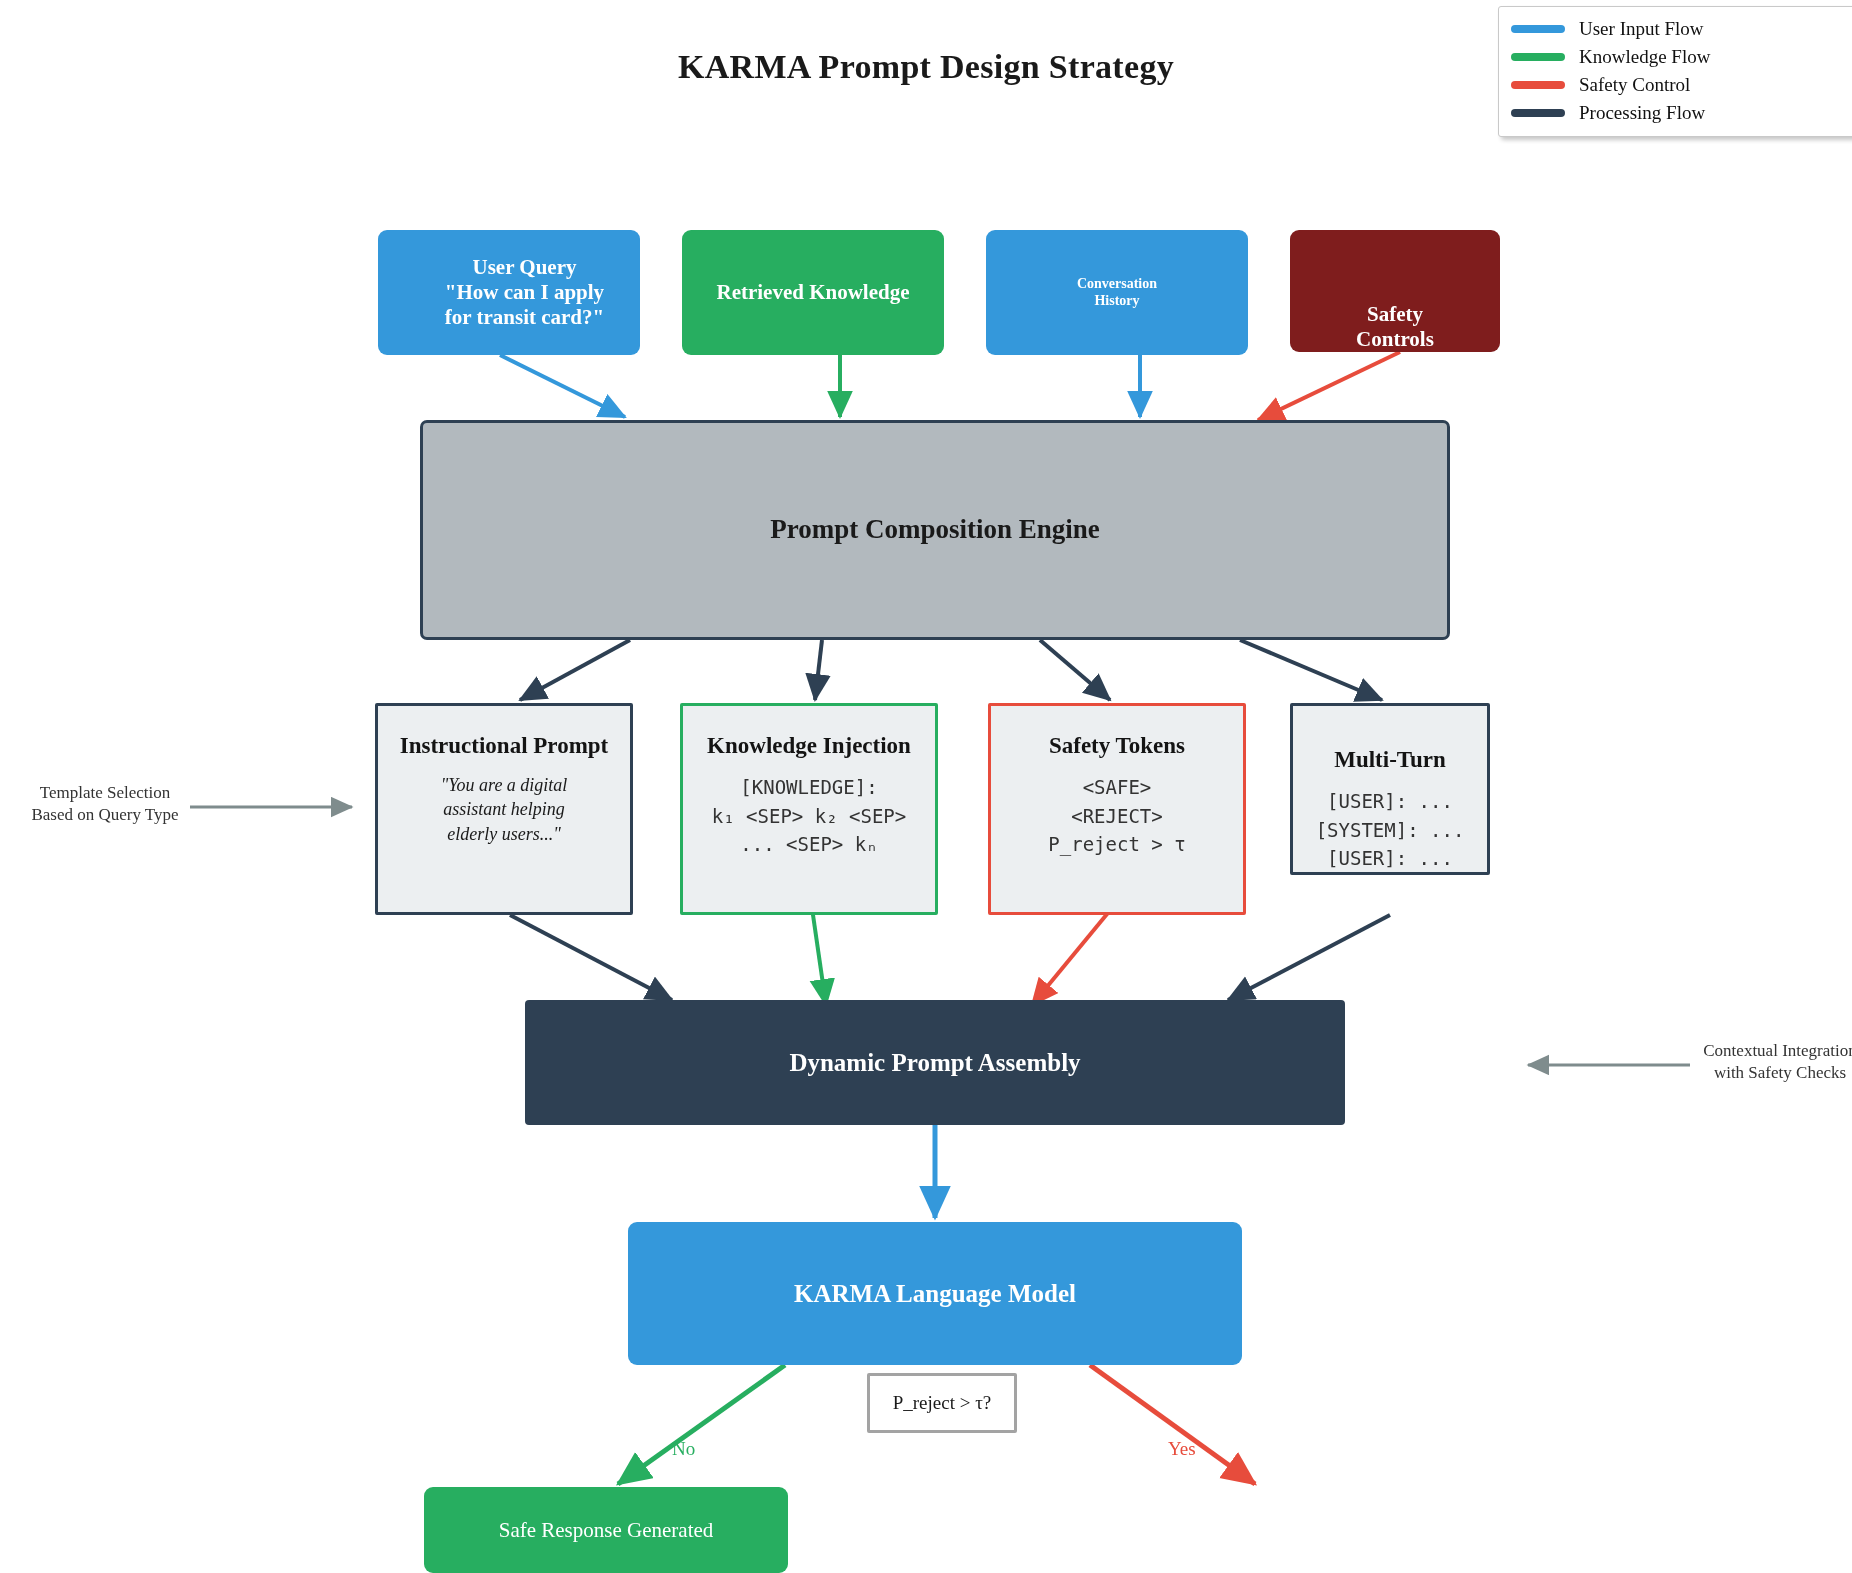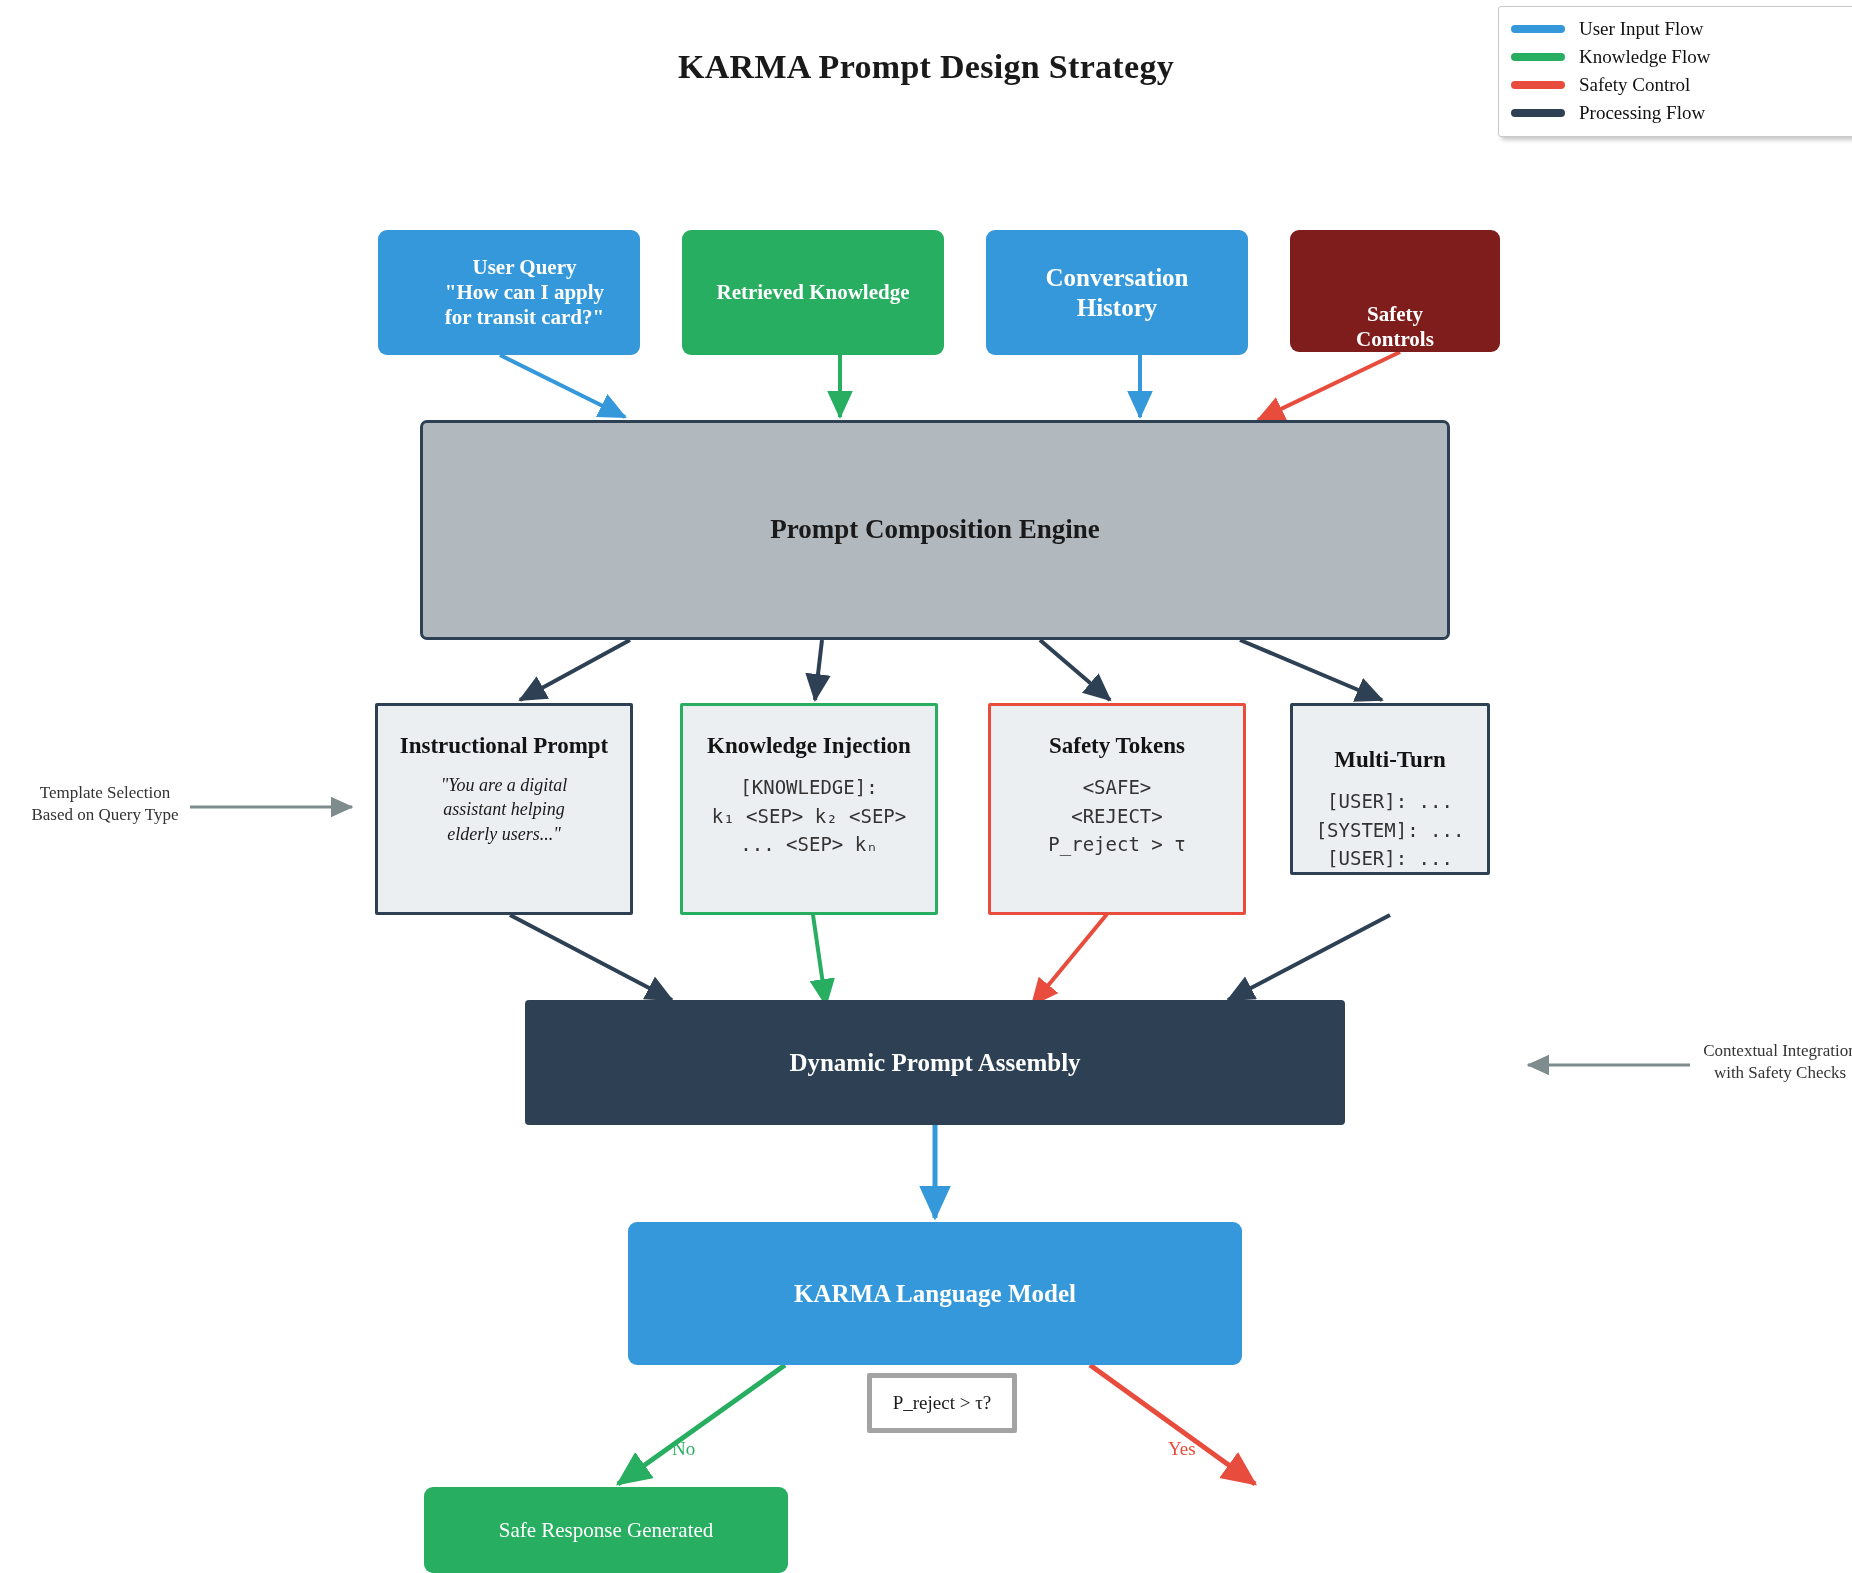--- a/index.html
+++ b/index.html
@@ -34,21 +34,21 @@
 
   .card{background:#eceff1;border:3px solid #2e4053;border-radius:2px;}
   .card.green-b{border-color:#27ae60;}
   .card.red-b{border-color:#e74c3c;}
   .card .ttl{font-size:23px;color:#141414;margin-bottom:14px;}
   .card .body-italic{font-style:italic;font-size:18px;line-height:1.35;color:#1a1a1a;}
   .card .body-mono{font-family:"DejaVu Sans Mono","Liberation Mono",monospace;
                    font-size:19px;line-height:1.5;color:#333;white-space:pre;}
 
   .decision{position:absolute;box-sizing:border-box;background:#ffffff;
-            border:5px solid #a3a3a3;border-radius:2px;
+            border:3px solid #a3a3a3;border-radius:2px;
             display:flex;align-items:center;justify-content:center;
             font-size:19px;color:#1a1a1a;}
 
   .edge-label{position:absolute;font-size:19px;}
   .lbl-no{color:#27ae60;}
   .lbl-yes{color:#e74c3c;}
 
   .side-note{position:absolute;font-size:17px;color:#333;line-height:1.3;text-align:center;}
 </style>
 </head>
@@ -124,21 +124,21 @@
     <div class="ttl" style="font-size:21px;white-space:pre-line;">User Query
 "How can I apply
 for transit card?"</div>
   </div>
 
   <div class="node filled green" style="left:682px;top:230px;width:262px;height:125px;">
     <div class="ttl" style="font-size:21px;white-space:pre-line;">Retrieved Knowledge</div>
   </div>
 
   <div class="node filled blue" style="left:986px;top:230px;width:262px;height:125px;">
-    <div class="ttl" style="font-size:25px;white-space:pre-line;">Conversation
+    <div class="ttl" style="font-size:14px;white-space:pre-line;">Conversation
 History</div>
   </div>
 
   <div class="node filled red" style="left:1290px;top:230px;width:210px;height:122px;">
     <div class="ttl" style="font-size:21px;white-space:pre-line;">Safety
 Controls</div>
   </div>
 
   <div class="node gray" style="left:420px;top:420px;width:1030px;height:220px;">
     <div class="ttl" style="font-size:27px;">Prompt Composition Engine</div>

